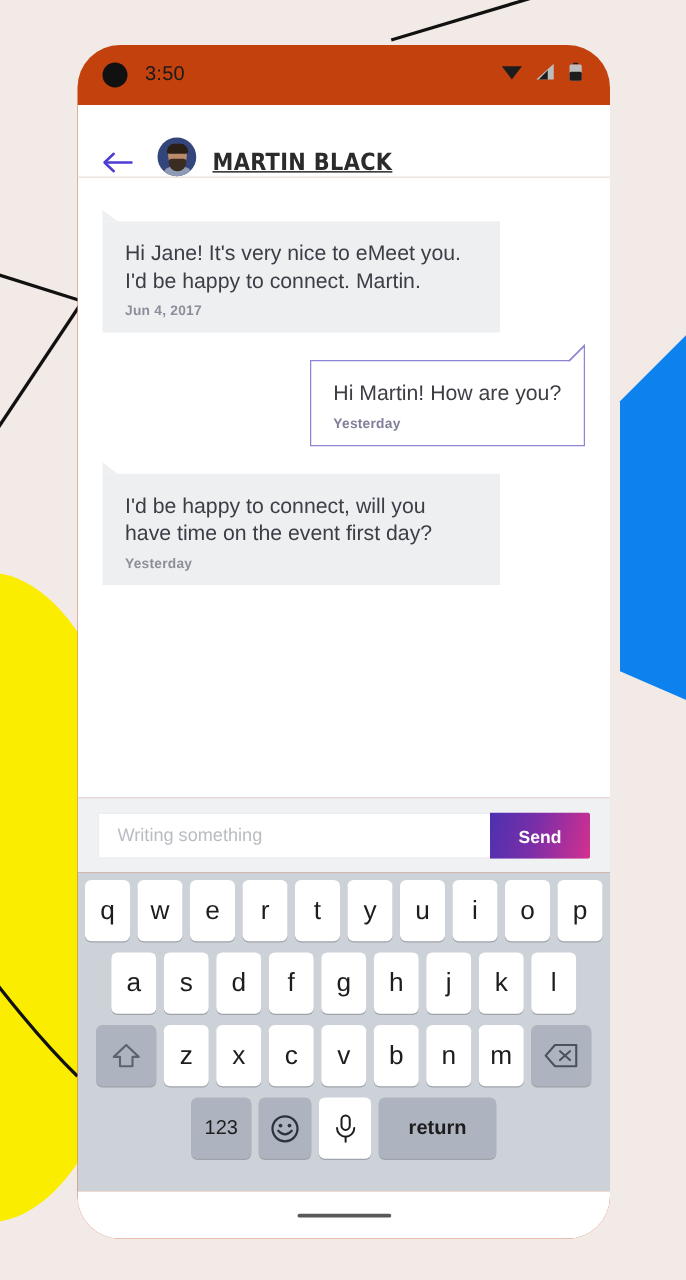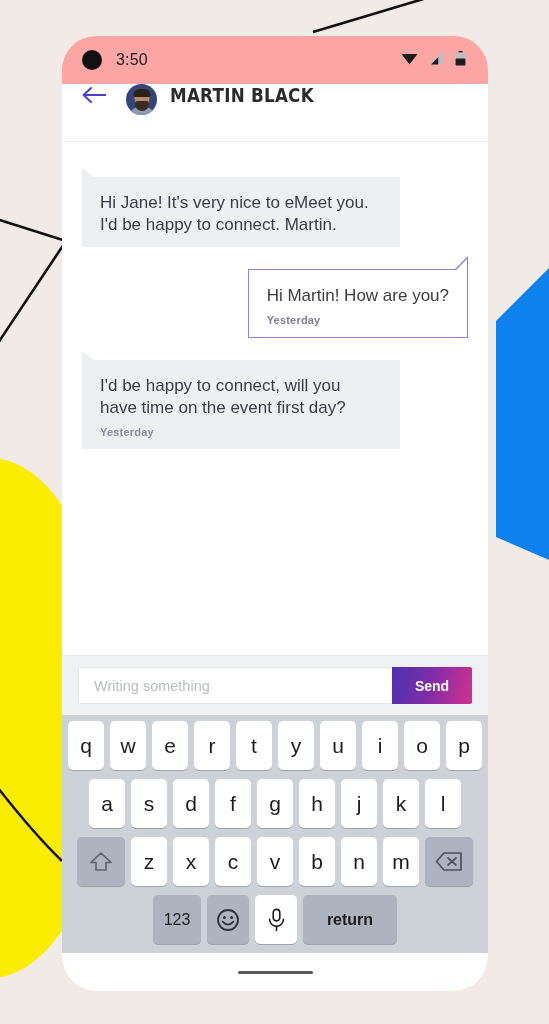--- a/index.html
+++ b/index.html
@@ -24,21 +24,21 @@
   }
   #backdrop svg { position: absolute; inset: 0; display: block; }
 
   
   #phone {
     position: absolute;
     left: 62px;
     top: 36px;
     width: 426px;
     height: 955px;
-    background: #fca5a5;
+    background: #c2410c;
     border-radius: 34px;
     overflow: hidden;
     display: flex;
     flex-direction: column;
   }
 
   
   .statusbar {
     height: 48px;
     flex: 0 0 48px;
@@ -65,25 +65,26 @@
     display: flex;
     align-items: center;
     gap: 11px;
   }
 
   
   .chat-header {
     flex: 0 0 58px;
     height: 58px;
     display: flex;
-    align-items: flex-start;
+    align-items: flex-end;
     padding: 0 20px;
     box-sizing: border-box;
     border-bottom: 1px solid #ededed;
     background: #fff;
+    text-decoration: underline;
   }
   .back-btn {
     width: 26px; height: 22px;
     flex: 0 0 auto;
     display: flex; align-items: center;
   }
   .avatar {
     width: 31px; height: 31px;
     border-radius: 50%;
     margin-left: 18px;
@@ -253,21 +254,21 @@
     flex: 0 0 auto;
     background: #cdd1d8;
     padding: 6px 3px 5px 3px;
     box-sizing: border-box;
   }
   .kb-row {
     display: flex;
     justify-content: center;
     margin-bottom: 9px;
   }
-  .kb-row:last-child { margin-bottom: 4px; }
+  .kb-row:last-child { margin-bottom: 21px; }
   .key {
     height: 49px;
     margin: 0 3px;
     background: #ffffff;
     border-radius: 5px;
     box-shadow: 0 1px 0 rgba(120,125,135,.55);
     display: flex;
     align-items: center;
     justify-content: center;
     font-family: "Liberation Sans", sans-serif;
@@ -359,20 +360,21 @@
       <div class="av-beard"></div>
     </div>
     <div class="chat-title">MARTIN BLACK</div>
   </div>
 
   <div class="messages">
 
     <div class="msg-row them">
       <div class="bubble them">
         <div class="text">Hi Jane! It's very nice to eMeet you. I'd be happy to connect. Martin.</div>
+        <div class="time">Jun 4, 2017</div>
       </div>
     </div>
 
     <div class="msg-row me">
       <div class="bubble me">
         <div class="text">Hi Martin! How are you?</div>
         <div class="time">Yesterday</div>
       </div>
     </div>
 

